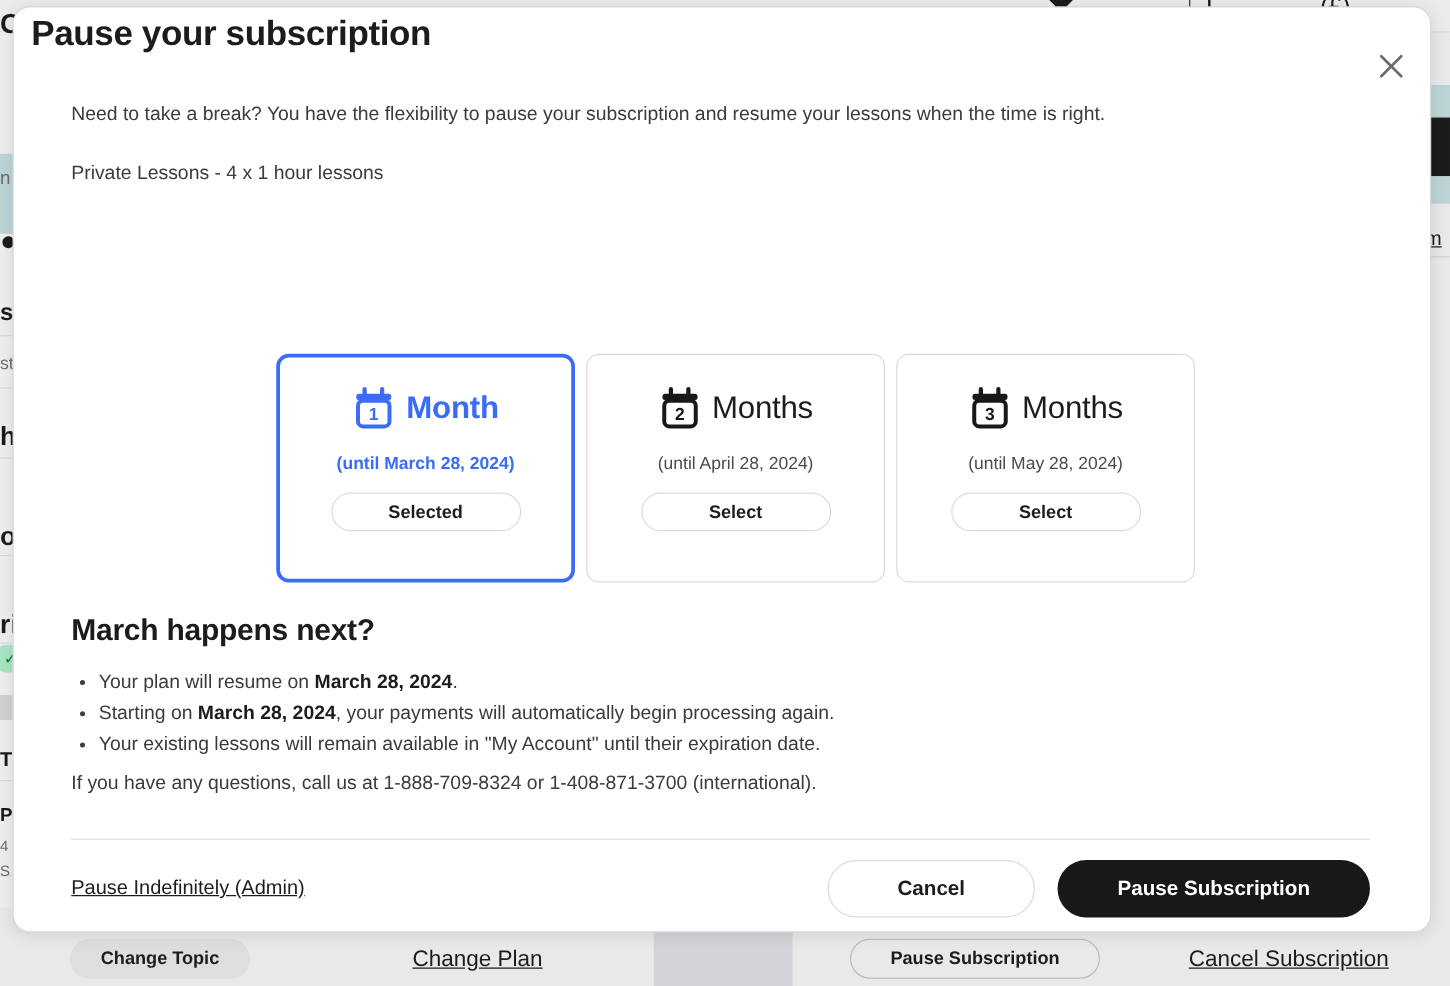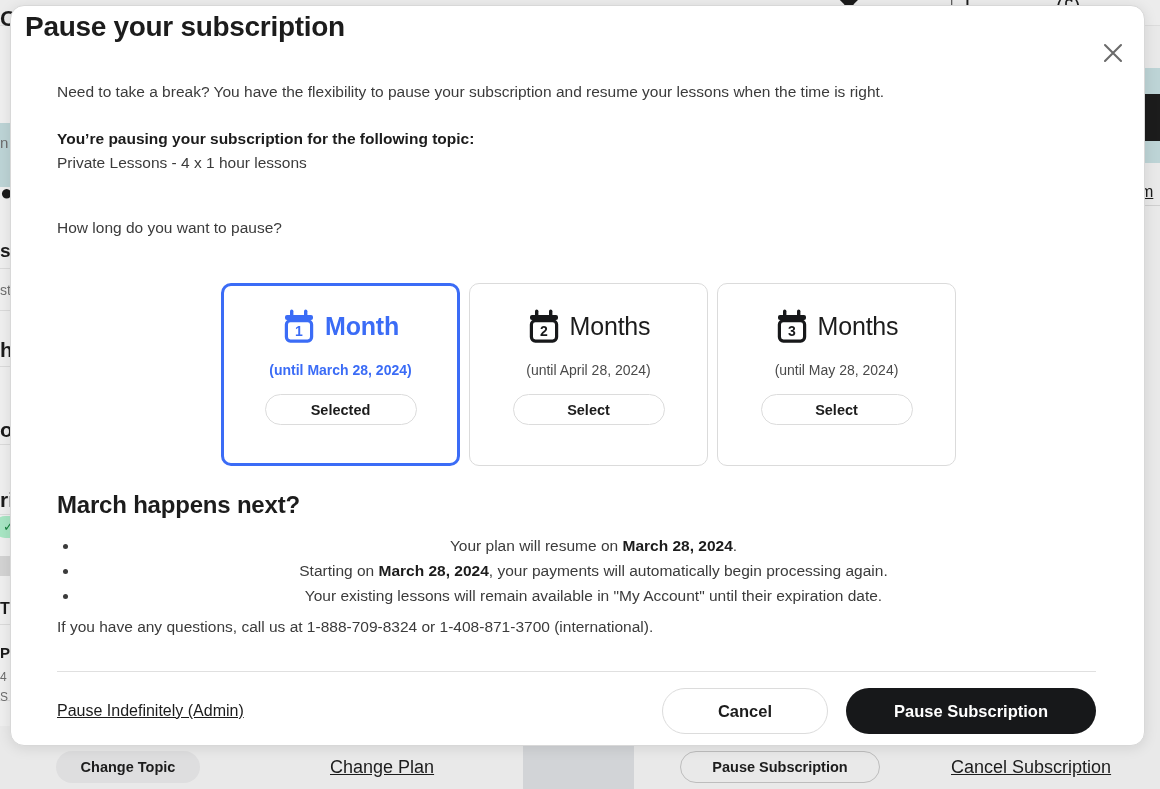--- a/index.html
+++ b/index.html
@@ -212,21 +212,20 @@
 
   
   .next-wrap { position: absolute; left: 46px; top: 485px; right: 36px; }
   .next-title {
     font-size: 24px; font-weight: bold; color: #1c1c1c;
     margin: 0 0 14px 0; letter-spacing: -0.2px;
   }
   .next-list {
     margin: 0 0 0 0; padding: 0 0 0 22px;
     list-style: disc;
-    text-align: center;
   }
   .next-list li {
     font-size: 15.5px; color: #3b3b3b; line-height: 1.62;
   }
   .next-list li b { color: #1c1c1c; font-weight: bold; }
   .questions {
     margin: 9px 0 0 0;
     font-size: 15.5px; color: #3b3b3b; line-height: 1.35;
   }
 
@@ -326,23 +325,21 @@
     <div class="modal-title">Pause your subscription</div>
 
     <div class="modal-close">
       <svg width="22" height="22" viewBox="0 0 22 22" aria-hidden="true">
         <path d="M3 3 L19 19 M19 3 L3 19" stroke="#6b6b6b" stroke-width="2.1" stroke-linecap="round"></path>
       </svg>
     </div>
 
     <div class="modal-body">
       <p class="intro">Need to take a break? You have the flexibility to pause your subscription and resume your lessons when the time is right.</p>
-      <p class="topic-label">You’re pausing your subscription for the following topic:</p>
       <p class="topic-value">Private Lessons - 4 x 1 hour lessons</p>
-      <p class="prompt">How long do you want to pause?</p>
     </div>
 
     <div class="options">
 
       <div class="opt-card selected">
         <div class="opt-head">
           <span>
             <svg class="cal-icon" width="34" height="36" viewBox="0 0 34 36" aria-hidden="true">
               <rect x="8" y="1.5" width="3.4" height="8" rx="1.7" fill="#3b6cf6"></rect>
               <rect x="22" y="1.5" width="3.4" height="8" rx="1.7" fill="#3b6cf6"></rect>

